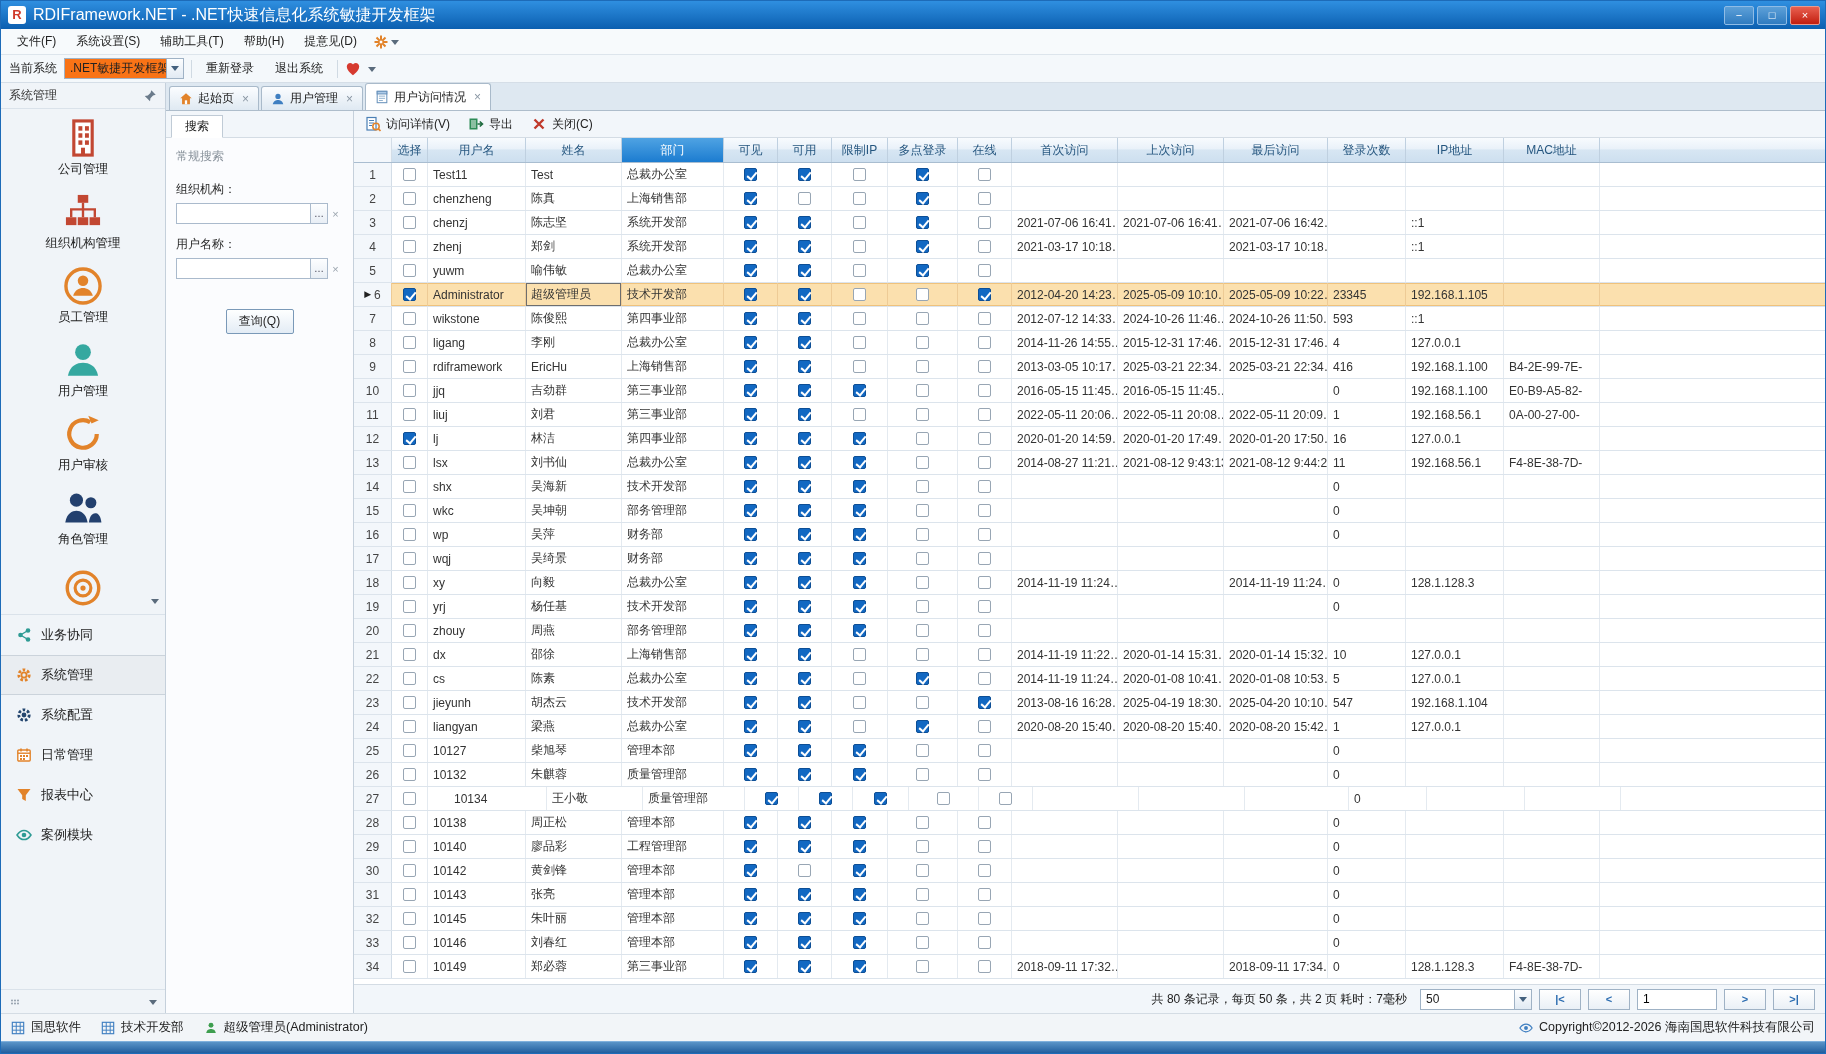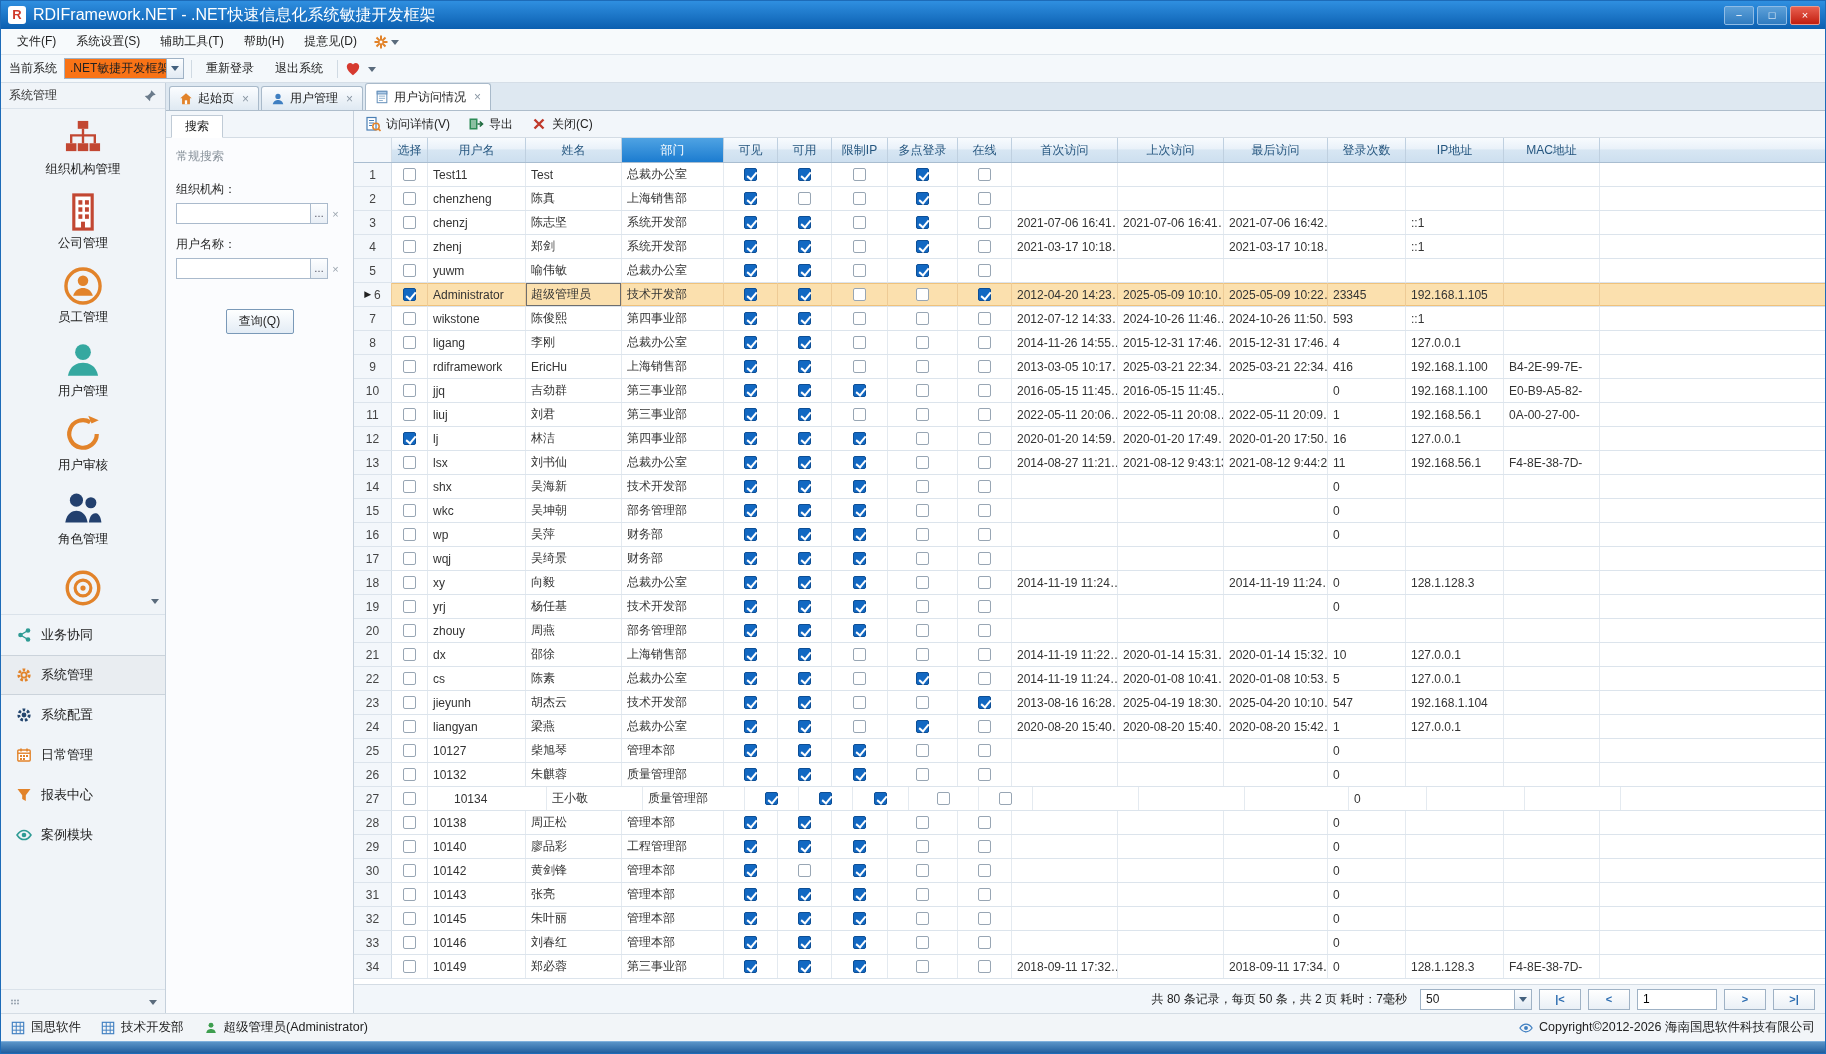--- a/index.html
+++ b/index.html
@@ -171,47 +171,47 @@
             <svg viewBox="0 0 16 16">
               <path d="M9.5 1.5l5 5-3 1-3 3-.5 3.5L2 8l3.5-.5 3-3z" fill="#6B7B8B"></path>
             </svg>
           </span>
       </div>
       <div class="sb-modules" id="sb-modules">
         <span class="sb-scroll"><span class="tri-down"></span></span>
       <div class="module">
             <span class="micon">
               <svg viewBox="0 0 32 32">
-                <g fill="#C24732">
-                  <rect x="12" y="3" width="8" height="6"></rect>
-                  <rect x="3" y="20" width="8" height="6"></rect>
-                  <rect x="12" y="20" width="8" height="6"></rect>
-                  <rect x="21" y="20" width="8" height="6"></rect>
-                </g>
-                <path d="M16 9v5M7 20v-6h18v6M16 14v6" stroke="#C24732" stroke-width="1.8" fill="none"></path>
-              </svg>
-            </span>
-            <div class="mlabel">组织机构管理</div>
-          </div>
-          <div class="module">
-            <span class="micon">
-              <svg viewBox="0 0 32 32">
                 <rect x="9" y="3" width="14" height="26" fill="#fff" stroke="#C24732" stroke-width="2.4"></rect>
                 <g fill="#C24732">
                   <rect x="12.5" y="7" width="3" height="3.4"></rect>
                   <rect x="17.5" y="7" width="3" height="3.4"></rect>
                   <rect x="12.5" y="12.4" width="3" height="3.4"></rect>
                   <rect x="17.5" y="12.4" width="3" height="3.4"></rect>
                   <rect x="12.5" y="17.8" width="3" height="3.4"></rect>
                   <rect x="17.5" y="17.8" width="3" height="3.4"></rect>
                   <rect x="14.5" y="23.4" width="3" height="5.6"></rect>
                 </g>
               </svg>
             </span>
             <div class="mlabel">公司管理</div>
+          </div>
+          <div class="module">
+            <span class="micon">
+              <svg viewBox="0 0 32 32">
+                <g fill="#C24732">
+                  <rect x="12" y="3" width="8" height="6"></rect>
+                  <rect x="3" y="20" width="8" height="6"></rect>
+                  <rect x="12" y="20" width="8" height="6"></rect>
+                  <rect x="21" y="20" width="8" height="6"></rect>
+                </g>
+                <path d="M16 9v5M7 20v-6h18v6M16 14v6" stroke="#C24732" stroke-width="1.8" fill="none"></path>
+              </svg>
+            </span>
+            <div class="mlabel">组织机构管理</div>
           </div>
           <div class="module">
             <span class="micon">
               <svg viewBox="0 0 32 32">
                 <circle cx="16" cy="16" r="13" fill="none" stroke="#E2832A" stroke-width="2.6"></circle>
                 <circle cx="16" cy="12" r="4" fill="#E2832A"></circle>
                 <path d="M8.5 23.5c1.2-4.5 4.5-6 7.5-6s6.3 1.5 7.5 6z" fill="#E2832A"></path>
               </svg>
             </span>
             <div class="mlabel">员工管理</div>

